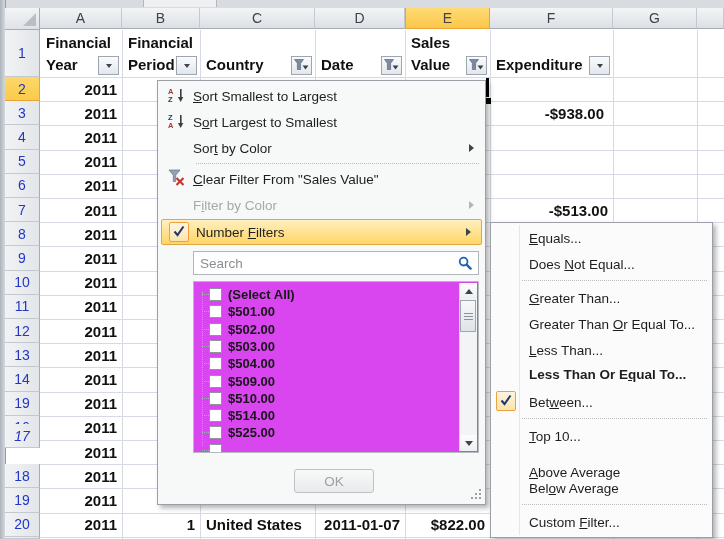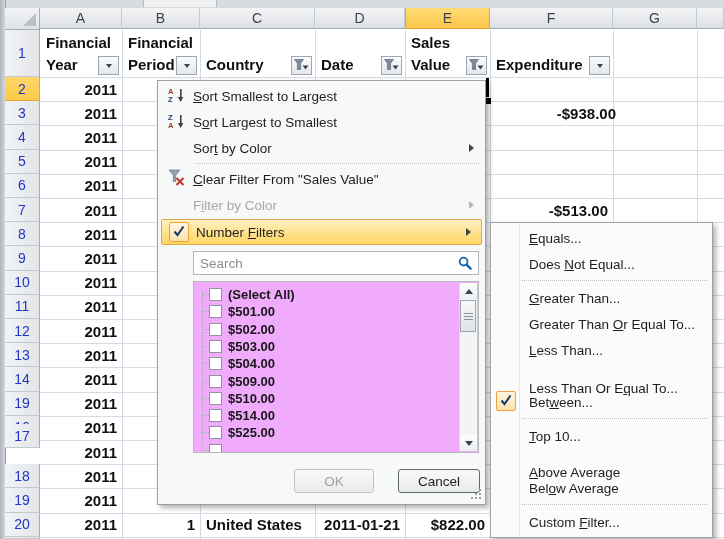--- a/index.html
+++ b/index.html
@@ -34,21 +34,21 @@
   .mi.disabled{color:#a8a8a8;}
   .mi.hl{left:3px;width:319px;height:24px;background:linear-gradient(#fff0c0,#ffd564);border:1px solid #e0a845;border-radius:2px;}
   .arr{width:0;height:0;border-top:4px solid transparent;border-bottom:4px solid transparent;border-left:5px solid #3e4349;margin-right:10px;}
   .arr.dim{border-left-color:#b4b7ba;}
   .msep{position:absolute;height:1px;border-top:1px dotted #bdbdbd;}
   .chk-frame{width:20px;height:20px;border:1px solid #efa13c;border-radius:2px;background:linear-gradient(#fef5e0,#fce3ad);display:flex;align-items:center;justify-content:center;box-sizing:border-box;}
   
   .search-wrap{left:35px;top:170px;width:286px;height:24px;}
   .search-wrap input{position:absolute;left:0;top:0;width:286px;height:24px;border:1px solid #b2b6bb;box-sizing:border-box;padding:0 26px 0 6px;font-family:"Liberation Sans",sans-serif;font-size:13.5px;color:#222;background:#fff;outline:none;}
   .search-wrap input::placeholder{color:#8a8f94;opacity:1;}
-  .vlist{left:35px;top:200px;width:286px;height:172px;background:#f0abfc;border:1px solid #b6babf;box-sizing:border-box;overflow:hidden;}
+  .vlist{left:35px;top:200px;width:286px;height:172px;background:#d946ef;border:1px solid #b6babf;box-sizing:border-box;overflow:hidden;}
   .tree-v{position:absolute;left:8px;top:10px;bottom:6px;width:0;border-left:1px dotted #a7acb1;}
   .vitem{position:absolute;left:0;width:250px;height:17px;}
   .vitem .stub{position:absolute;left:8px;top:8px;width:7px;border-top:1px dotted #a7acb1;}
   .vitem .cbx{position:absolute;left:15px;top:2px;width:13px;height:13px;border:1px solid #8f9498;background:#fff;box-sizing:border-box;}
   .vitem .vlbl{position:absolute;left:34px;top:1px;font-size:13px;font-weight:bold;color:#161616;white-space:nowrap;}
   .sbar{position:absolute;right:1px;top:1px;width:17px;height:168px;background:#f3f4f6;border-left:1px solid #d9dcdf;}
   .sbtn{position:absolute;left:0;width:17px;height:16px;background:linear-gradient(#fdfdfd,#edeff1);display:flex;align-items:center;justify-content:center;}
   .tri-up-s{width:0;height:0;border-left:4px solid transparent;border-right:4px solid transparent;border-bottom:5px solid #3f4449;}
   .tri-down-s{width:0;height:0;border-left:4px solid transparent;border-right:4px solid transparent;border-top:5px solid #3f4449;}
   .sthumb{position:absolute;left:0;top:17px;width:16px;height:32px;background:linear-gradient(#f8f9fa,#dfe3e7);border:1px solid #9fa6ad;box-sizing:border-box;}
@@ -98,21 +98,21 @@
       <div class="abs row-h" style="top: 198px; height: 24.2px;">7</div>
       <div class="abs row-h" style="top: 222.2px; height: 24.2px;">8</div>
       <div class="abs row-h" style="top: 246.4px; height: 24.2px;">9</div>
       <div class="abs row-h" style="top: 270.6px; height: 24.2px;">10</div>
       <div class="abs row-h" style="top: 294.8px; height: 24.2px;">11</div>
       <div class="abs row-h" style="top: 319px; height: 24.2px;">12</div>
       <div class="abs row-h" style="top: 343.2px; height: 24.2px;">13</div>
       <div class="abs row-h" style="top: 367.4px; height: 24.2px;">14</div>
       <div class="abs row-h" style="top: 391.6px; height: 24.2px;">19</div>
       <div class="abs row-h" style="top: 415.8px; height: 24.2px;">16</div>
-      <div class="abs row-h" style="top: 424px; height: 24.2px;">17</div>
+      <div class="abs row-h" style="top: 424px; height: 24.2px; font-style: italic;">17</div>
       <div class="abs row-h" style="top: 464.2px; height: 24.2px;">18</div>
       <div class="abs row-h" style="top: 488.4px; height: 24.2px;">19</div>
       <div class="abs row-h" style="top: 512.6px; height: 24.2px;">20</div>
       <div class="abs row-h" style="top: 536.8px; height: 2.2px;"></div>
     </div>
   <div id="grid-lines">
       <div class="abs vline" style="left: 122px;"></div>
       <div class="abs vline" style="left: 200px;"></div>
       <div class="abs vline" style="left: 315px;"></div>
       <div class="abs vline" style="left: 405px;"></div>
@@ -189,25 +189,25 @@
       <div class="abs cell" style="top: 297.4px; height: 19px; line-height: 19px; right: 607px;">2011</div>
       <div class="abs cell" style="top: 321.6px; height: 19px; line-height: 19px; right: 607px;">2011</div>
       <div class="abs cell" style="top: 345.8px; height: 19px; line-height: 19px; right: 607px;">2011</div>
       <div class="abs cell" style="top: 370px; height: 19px; line-height: 19px; right: 607px;">2011</div>
       <div class="abs cell" style="top: 394.2px; height: 19px; line-height: 19px; right: 607px;">2011</div>
       <div class="abs cell" style="top: 418.4px; height: 19px; line-height: 19px; right: 607px;">2011</div>
       <div class="abs cell" style="top: 442.6px; height: 19px; line-height: 19px; right: 607px;">2011</div>
       <div class="abs cell" style="top: 466.8px; height: 19px; line-height: 19px; right: 607px;">2011</div>
       <div class="abs cell" style="top: 491px; height: 19px; line-height: 19px; right: 607px;">2011</div>
       <div class="abs cell" style="top: 515.2px; height: 19px; line-height: 19px; right: 607px;">2011</div>
-      <div class="abs cell" style="top: 103.8px; height: 19px; line-height: 19px; right: 108px; margin-left: 48px;">-$938.00</div>
+      <div class="abs cell" style="top: 103.8px; height: 19px; line-height: 19px; right: 120px; margin-left: 48px;">-$938.00</div>
       <div class="abs cell" style="top: 200.6px; height: 19px; line-height: 19px; right: 116px;">-$513.00</div>
       <div class="abs cell" style="top: 515.2px; height: 19px; line-height: 19px; right: 529px;">1</div>
       <div class="abs cell" style="top: 515.2px; height: 19px; line-height: 19px; left: 206px;">United States</div>
-      <div class="abs cell" style="top: 515.2px; height: 19px; line-height: 19px; right: 324px;">2011-01-21</div>
+      <div class="abs cell" style="top: 515.2px; height: 19px; line-height: 19px; right: 324px;">2011-01-07</div>
       <div class="abs cell" style="top: 515.2px; height: 19px; line-height: 19px; right: 239px;">$822.00</div>
     </div>
   <div id="sel-bits">
       <div class="abs sel-edge" style="left: 486px; top: 78px; width: 3px; height: 19px; z-index: 5;"></div>
       <div class="abs sel-edge" style="left: 485px; top: 98px; width: 6px; height: 6px; z-index: 5;"></div>
     </div>
 
   <div class="abs menu" id="filter-menu" style="left:157px;top:80px;width:329px;height:425px;z-index:10;">
     <div id="menu-items">
         <div class="mi" style="top: 2px;">
@@ -331,21 +331,20 @@
           <div class="stub"></div>
           <div class="cbx"></div>
           <div class="vlbl">$525.00</div>
         </div>
         <div class="vitem" style="top: 159.7px;">
           <div class="stub"></div>
           <div class="cbx"></div>
         </div>
       </div>
     <button class="btn ok">OK</button>
-    <button class="btn cancel">Cancel</button>
     <div class="rgrip">
         <i></i>
       </div>
   </div>
 
   <div class="abs menu" id="nf-submenu" style="left:490px;top:222px;width:223px;height:316px;z-index:20;background:#fbfbfb;">
     <div class="icol-line"></div>
     <div id="submenu-items">
         <div class="smi" style="top: 2px;">
           <span class="lbl"><u>E</u>quals...</span>
@@ -356,21 +355,21 @@
         <div class="msep" style="left: 31px; right: 5px; top: 57px;"></div>
         <div class="smi" style="top: 62px;">
           <span class="lbl"><u>G</u>reater Than...</span>
         </div>
         <div class="smi" style="top: 88px;">
           <span class="lbl">Greater Than <u>O</u>r Equal To...</span>
         </div>
         <div class="smi" style="top: 114px;">
           <span class="lbl"><u>L</u>ess Than...</span>
         </div>
-        <div class="smi" style="top: 152px;">
+        <div class="smi" style="top: 138px; font-weight: bold;">
           <span class="lbl">Less Than Or E<u>q</u>ual To...</span>
         </div>
         <div class="smi" style="top: 166px;">
           <div class="chk-frame">
             <span><svg width="12" height="12" viewBox="0 0 12 12">
                 <polyline points="1.5,6.5 4.5,10 10.5,1.5" fill="none" stroke="#1F3864" stroke-width="2"></polyline>
               </svg></span>
           </div>
           <span class="lbl">Bet<u>w</u>een...</span>
         </div>

